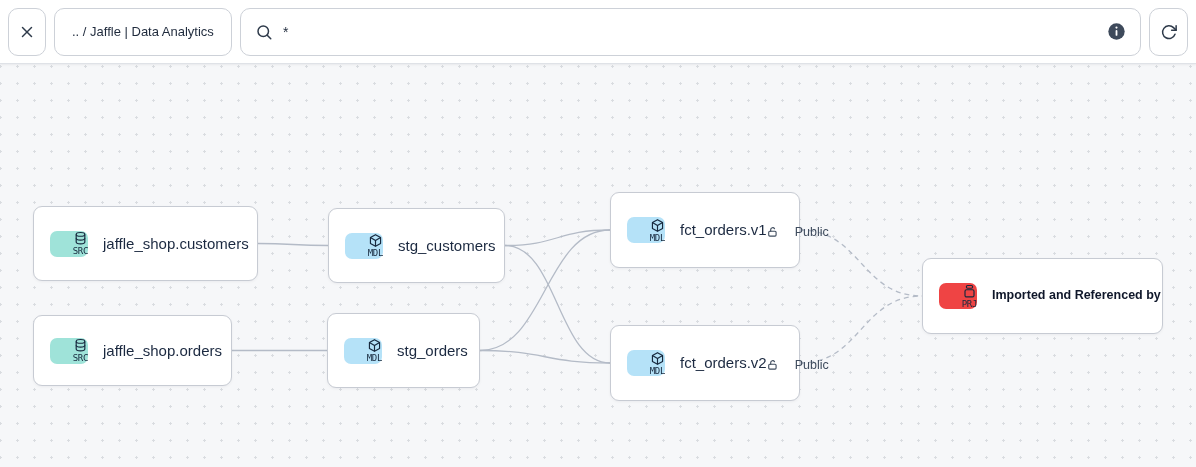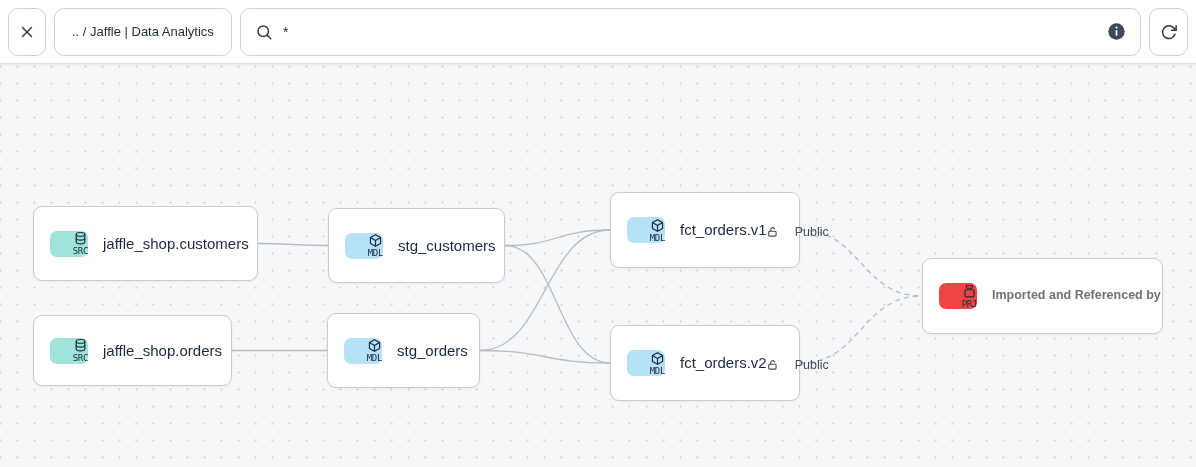--- a/index.html
+++ b/index.html
@@ -50,21 +50,21 @@
   .badge {
     width: 38px; height: 26px; border-radius: 7px; flex: none;
     display: flex; flex-direction: column; align-items: flex-end; justify-content: center; gap: 1px;
   }
   .badge svg { width: 15px; height: 15px; stroke: #17293e; fill: none; stroke-width: 1.25; stroke-linejoin: round; }
   .badge .badge-label {
     font-family: "DejaVu Sans Mono", monospace; font-size: 9px; line-height: 1;
     color: #17293e; letter-spacing: -0.3px; font-weight: 500;
   }
   .node-text { display: flex; flex-direction: row; justify-content: center; }
-  .node-title { font-size: 12.5px; font-weight: 700; color: #737373; margin-bottom: 3px; white-space: nowrap; }
+  .node-title { font-size: 12.5px; font-weight: 700; color: #0f172a; margin-bottom: 3px; white-space: nowrap; }
   .node-label { font-size: 15px; color: #1b2940; white-space: nowrap; }
   .node-label.big { font-size: 16px; }
   .node-sub { display: flex; align-items: center; gap: 16px; margin-top: 4px; font-size: 12.5px; color: #3f4c5e; }
   .node-sub svg { width: 12px; height: 12px; fill: none; stroke: #3f4c5e; stroke-width: 1.3; stroke-linecap: round; }
 </style>
 </head>
 <body>
 
 <div class="toolbar">
   <button class="tb-btn square">

